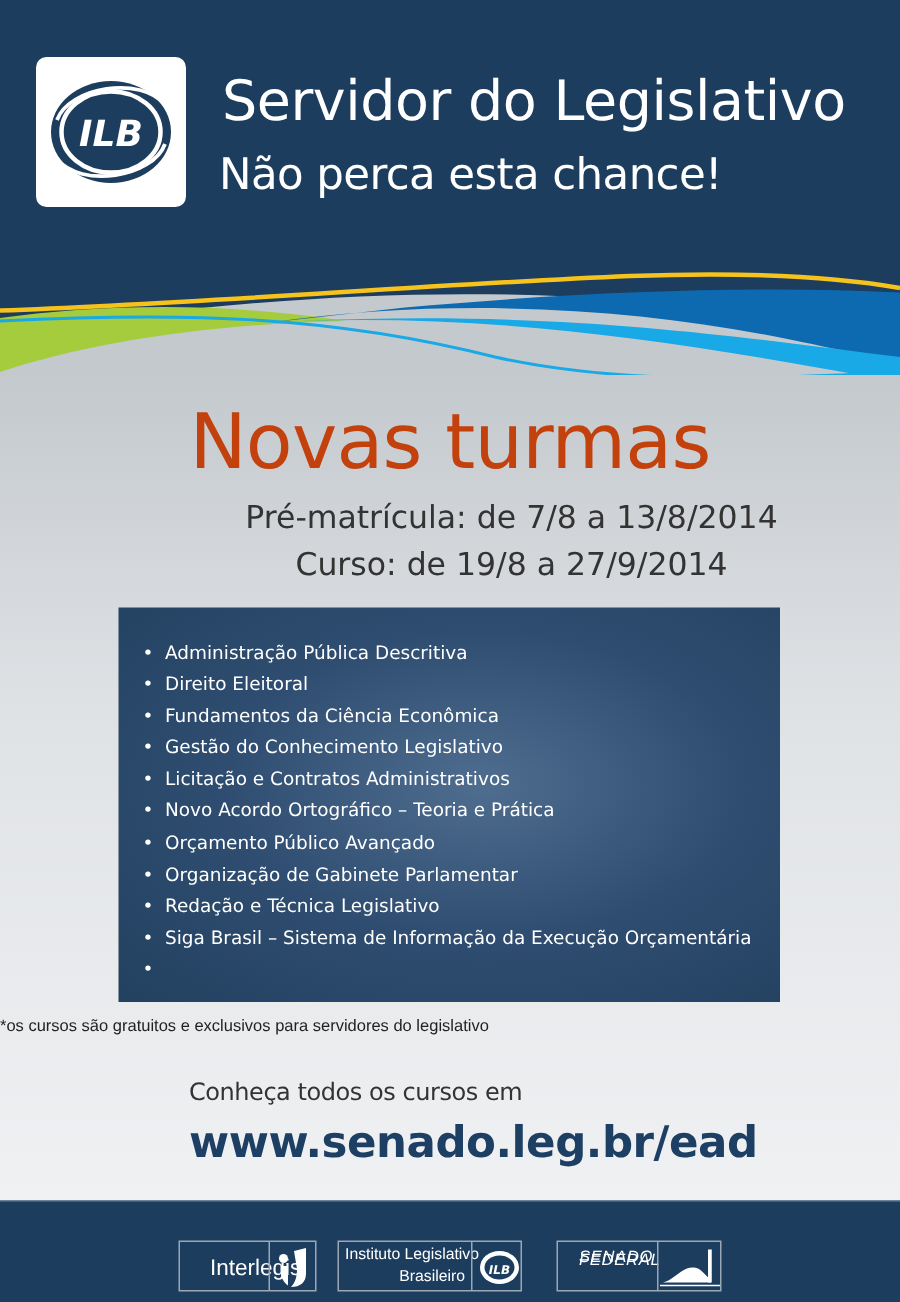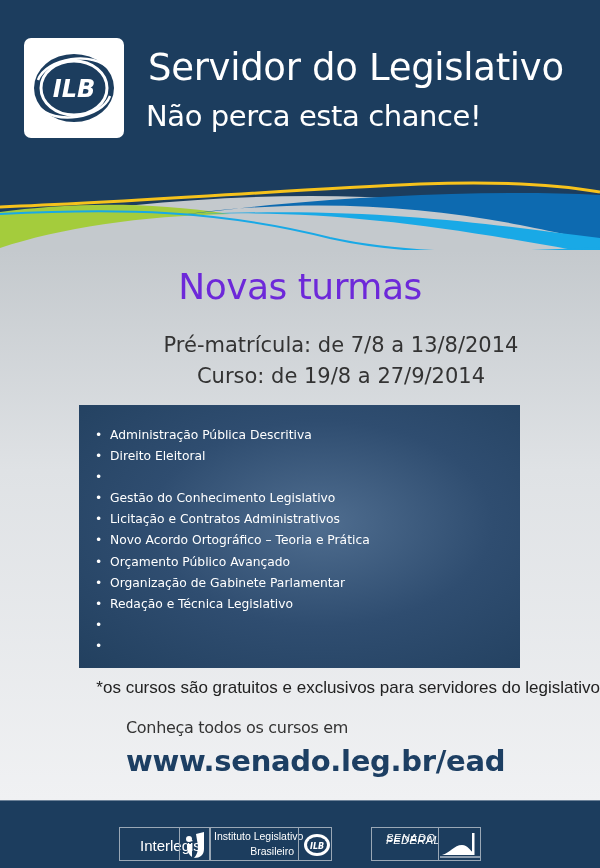--- a/index.html
+++ b/index.html
@@ -4,29 +4,29 @@
 <style>
   html, body { margin:0; padding:0; }
   body { width:600px; height:868px; overflow:hidden; position:relative; font-family:"DejaVu Sans", sans-serif; background:#e7e9eb; }
   .header { position:absolute; left:0; top:0; width:600px; height:250px; background:#1c3d5e; overflow:hidden; }
   .waves { position:absolute; left:0; top:0; width:600px; height:250px; }
   .logo-box { position:absolute; left:24px; top:38px; width:100px; height:100px; background:#fff; border-radius:7px; }
   .logo-box svg { position:absolute; left:0; top:0; }
   .title { position:absolute; left:148px; top:46px; color:#fff; font-size:37px; letter-spacing:-0.3px; white-space:nowrap; }
   .subtitle { position:absolute; left:146px; top:99px; color:#fff; font-size:29px; letter-spacing:-0.4px; white-space:nowrap; }
   .middle { position:absolute; left:0; top:250px; width:600px; height:550px; background:linear-gradient(#c4c9cd 0%, #dfe2e5 40%, #f0f1f3 100%); }
-  .headline { position:absolute; left:0; top:266px; width:600px; text-align:center; color:#6d28d9; font-size:36px; letter-spacing:-0.5px; }
+  .headline { position:absolute; left:0; top:266px; width:600px; text-align:center; color:#c2410c; font-size:51px; letter-spacing:-0.5px; }
   .dates { position:absolute; left:0; width:600px; text-align:center; color:#333; font-size:21px;padding-left:41px; }
   .dates.d1 { top:333px; }
   .dates.d2 { top:364px;text-align:center; }
   .course-box { position:absolute; left:79px; top:405px; width:441px; height:263px; background:radial-gradient(ellipse at 55% 45%, #4f6d8f 0%, #2f4d70 50%, #22405f 100%); }
   .course-list { list-style:none; margin:0; padding:0; position:absolute; left:16px; top:20px; }
   .course-list li { color:#fff; font-size:12.3px; height:21.1px; line-height:21.1px; white-space:nowrap; position:relative; padding-left:15px; }
   .course-list li .bullet { position:absolute; left:0; top:0; }
-  .note { position:absolute; left:0; top:678px; width:600px; text-align:right; color:#222; font-family:"Liberation Sans", sans-serif; font-size:17px; }
+  .note { position:absolute; left:0; top:678px; width:600px; text-align:left; color:#222; font-family:"Liberation Sans", sans-serif; font-size:11px; }
   .cta1 { position:absolute; left:126px; top:718px; color:#333; font-size:16px; letter-spacing:-0.3px; }
   .cta2 { position:absolute; left:126px; top:744px; color:#1d3f63; font-size:29px; font-weight:bold; letter-spacing:-0.3px;text-align:center; }
   .footer { position:absolute; left:0; top:800px; width:600px; height:68px; background:#1c3d5e; border-top:1px solid #6d8298; }
   .flogo { position:absolute; border:1px solid #9aa8b6; color:#fff; box-sizing:border-box; }
   .flogo .sep { position:absolute; top:0; bottom:0; width:0; border-left:1px solid #9aa8b6; }
   .flogo .txt { position:absolute; font-family:"Liberation Sans", sans-serif; }
 </style>
 </head>
 <body>
 
@@ -56,47 +56,47 @@
 <div class="middle"></div>
 
 <div class="headline">Novas turmas</div>
 <div class="dates d1">Pré-matrícula: de 7/8 a 13/8/2014</div>
 <div class="dates d2">Curso: de 19/8 a 27/9/2014</div>
 
 <div class="course-box">
   <ul class="course-list">
     <li><span class="bullet">•</span><span>Administração Pública Descritiva</span></li>
     <li><span class="bullet">•</span><span>Direito Eleitoral</span></li>
-    <li><span class="bullet">•</span></li>
+    <li><span class="bullet">•</span><span>Fundamentos da Ciência Econômica</span></li>
     <li><span class="bullet">•</span><span>Gestão do Conhecimento Legislativo</span></li>
     <li><span class="bullet">•</span><span>Licitação e Contratos Administrativos</span></li>
     <li><span class="bullet">•</span><span>Novo Acordo Ortográfico – Teoria e Prática</span></li>
     <li><span class="bullet">•</span><span>Orçamento Público Avançado</span></li>
     <li><span class="bullet">•</span><span>Organização de Gabinete Parlamentar</span></li>
     <li><span class="bullet">•</span><span>Redação e Técnica Legislativo</span></li>
-    <li><span class="bullet">•</span></li>
+    <li><span class="bullet">•</span><span>Siga Brasil – Sistema de Informação da Execução Orçamentária</span></li>
     <li><span class="bullet">•</span></li>
   </ul>
 </div>
 
 <div class="note">*os cursos são gratuitos e exclusivos para servidores do legislativo</div>
 <div class="cta1">Conheça todos os cursos em</div>
 <div class="cta2">www.senado.leg.br/ead</div>
 
 <div class="footer">
   <div class="flogo" style="left:119px; top:26px; width:92px; height:34px;">
     <span class="txt" style="left:20px; top:9px; font-size:15px;">Interlegis</span>
     <span class="sep" style="left:59px;"></span>
     <svg width="24" height="28" viewBox="0 0 24 28" style="position:absolute; left:64px; top:3px;">
       <circle cx="5" cy="8" r="3" fill="#fff"></circle>
       <path d="M3 13 L8 13 L8 26 C5 24 3 20 3 16 Z" fill="#fff"></path>
       <path d="M12 3 L20 1 L20 18 C20 24 16 27 10 27 C13 24 14 20 14 15 Z" fill="#fff"></path>
     </svg>
   </div>
-  <div class="flogo" style="left:209px; top:26px; width:123px; height:34px;">
+  <div class="flogo" style="left:225px; top:26px; width:123px; height:34px;">
     <span class="txt" style="left:4px; top:2px; font-size:10.5px; white-space:nowrap;">Instituto Legislativo</span>
     <span class="txt" style="right:37px; top:17px; font-size:10.5px;">Brasileiro</span>
     <span class="sep" style="left:88px;"></span>
     <svg width="28" height="24" viewBox="0 0 28 24" style="position:absolute; left:93px; top:5px;">
       <ellipse cx="14" cy="12" rx="13" ry="11" fill="#fff"></ellipse>
       <ellipse cx="14" cy="12" rx="10" ry="8" fill="#1c3d5e"></ellipse>
       <text x="14" y="16" text-anchor="middle" fill="#fff" font-family="DejaVu Sans, sans-serif" font-weight="bold" font-style="italic" font-size="8">ILB</text>
     </svg>
   </div>
   <div class="flogo" style="left:371px; top:26px; width:110px; height:34px;font-style:italic;">

